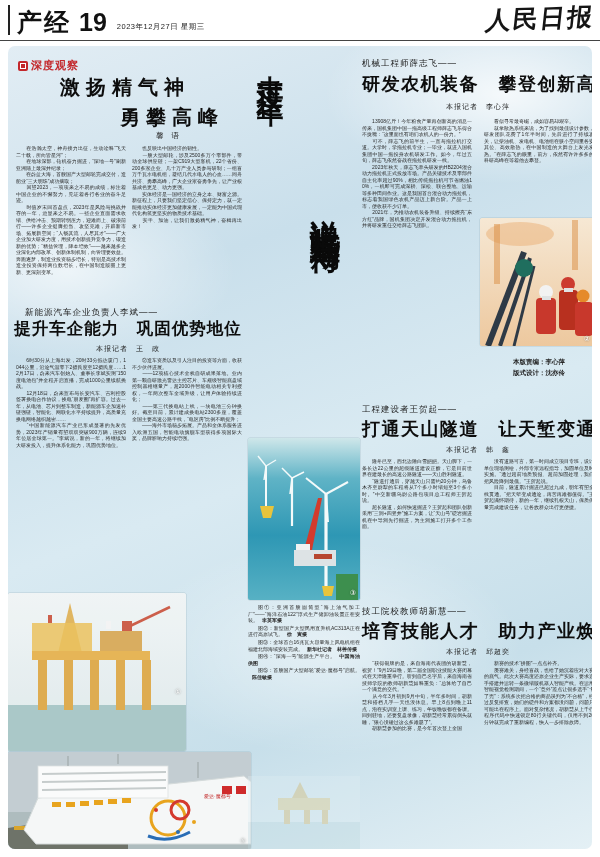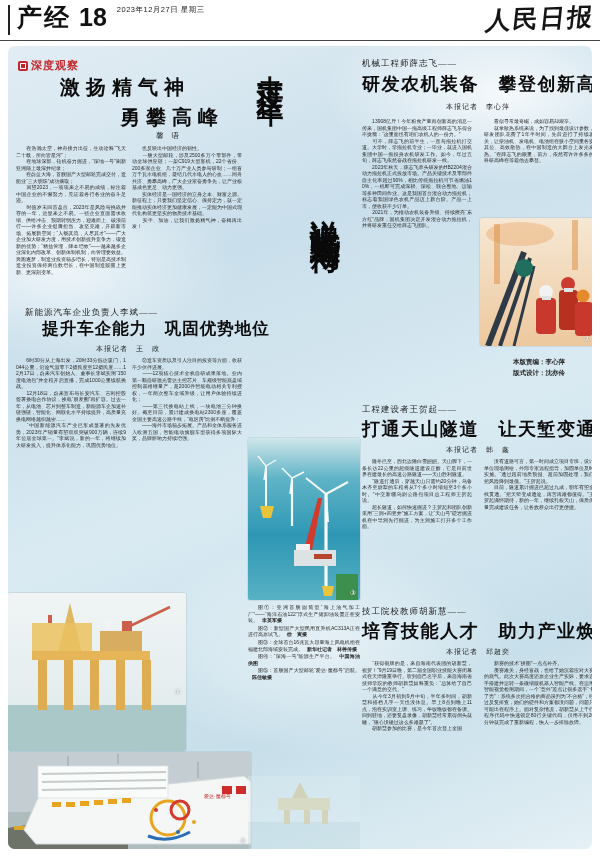--- a/index.html
+++ b/index.html
@@ -1,40 +1,40 @@
 <!DOCTYPE html>
 <html><head>
 <meta charset="utf-8">
 <style>
   html,body{margin:0;padding:0;background:#fff;}
   .page{position:relative;width:600px;height:857px;background:#fff;overflow:hidden;
         font-family:"Liberation Sans",sans-serif;color:#111;}
   
   .header{position:absolute;left:0;top:0;width:600px;height:40px;border-bottom:1px solid #444;}
-  .hdr-left{position:absolute;left:8px;top:5px;height:30px;border-left:2.5px solid #222;padding-left:7px;display:flex;align-items:flex-start;}
+  .hdr-left{position:absolute;left:8px;top:5px;height:30px;border-left:2.5px solid #222;padding-left:7px;display:flex;align-items:flex-end;}
   .sec-title{font-size:25px;font-weight:bold;letter-spacing:2px;line-height:1;}
   .page-no{font-size:25px;font-weight:bold;margin-left:8px;line-height:1;}
   .issue-date{font-size:7.5px;color:#222;margin-left:10px;margin-bottom:3px;letter-spacing:.5px;}
   .masthead{position:absolute;right:6px;top:2px;font-family:"Liberation Serif",serif;font-size:25px;font-weight:bold;transform:skewX(-8deg) rotate(-2deg);letter-spacing:2px;color:#151515;}
   
   .panel{position:absolute;left:8px;top:46px;width:584px;height:803px;border-radius:7px;overflow:hidden;
     background:
       radial-gradient(ellipse 300px 150px at 85% 6%, rgba(255,255,255,.8), rgba(255,255,255,0) 60%),
       radial-gradient(ellipse 260px 140px at 10% 28%, rgba(255,255,255,.65), rgba(255,255,255,0) 65%),
       radial-gradient(ellipse 320px 180px at 55% 75%, rgba(255,255,255,.5), rgba(255,255,255,0) 60%),
       linear-gradient(160deg,#e2edf4 0%,#c9dfeb 28%,#d9eaf2 52%,#c7dfea 78%,#e4f0f5 100%);}
   .abs{position:absolute;}
   
   .badge{display:flex;align-items:center;gap:3px;}
   .badge-icon{width:10px;height:10px;background:#c3272b;border-radius:2px;position:relative;}
   .badge-icon::after{content:"";position:absolute;left:2px;top:2px;right:2px;bottom:2px;border:1px solid #fff;}
   .badge-label{color:#c3272b;font-size:11px;font-weight:bold;letter-spacing:1px;}
   .op-h{font-size:20px;font-weight:bold;letter-spacing:6px;white-space:nowrap;color:#0d0d0d;}
   .author{font-size:7.5px;color:#222;letter-spacing:3px;}
-  .kicker{font-family:Liberation Serif, serif;font-size:8.5px;color:#1d1d1d;letter-spacing:1px;white-space:nowrap;}
+  .kicker{font-family:Liberation Sans, sans-serif;font-size:8.5px;color:#1d1d1d;letter-spacing:1px;white-space:nowrap;}
   .art-h{font-weight:bold;white-space:nowrap;text-align:center;color:#0d0d0d;}
   .byline{font-size:7px;color:#222;text-align:center;letter-spacing:1px;}
   .bcol{font-size:5px;line-height:6.5px;text-align:justify;color:#2a2a2a;white-space:pre-wrap;overflow:hidden;word-break:break-all;}
   
   .vert{writing-mode:vertical-rl;text-orientation:upright;font-weight:bold;color:#0a0a0a;white-space:nowrap;}
   .v1{font-size:27px;letter-spacing:6px;}
   .v2{font-size:30px;letter-spacing:4px;}
   
   .photo{border-radius:2px;overflow:hidden;box-shadow:0 0 0 .5px rgba(120,150,160,.35);}
   .photo svg{display:block;}
@@ -46,21 +46,21 @@
   .credits{font-size:6.5px;color:#222;text-align:center;line-height:11px;font-weight:bold;}
 </style>
 </head>
 <body>
 
 <div class="page">
 
   <div class="header">
     <div class="hdr-left">
       <span class="sec-title">产经</span>
-      <span class="page-no">18</span>
+      <span class="page-no">19</span>
       <span class="issue-date">2023年12月27日 星期三</span>
     </div>
     <div class="masthead">人民日报</div>
   </div>
 
   <div class="panel">
 
     <div class="abs badge" style="left:10px;top:12px;">
       <span class="badge-icon"></span>
       <span class="badge-label">深度观察</span>
@@ -72,21 +72,21 @@
 　　在地球深部，钻机奋力掘进，“深地一号”刷新亚洲陆上最深井纪录；
 　　在蔚蓝大海，首艘国产大型邮轮完成交付，造船业“三大明珠”成功摘取；
 　　回望2023，一项项来之不易的成绩，标注着中国企业的不懈努力，见证着各行各业的奋斗足迹。
 　　时值岁末回首盘点，2023年是风险与挑战并存的一年，愈显来之不易。一些企业直面需求收缩、供给冲击、预期转弱压力，迎难而上、破浪前行——许多企业挺膺担当、攻坚克难，开辟新市场、拓展新空间；“人畅其流，人尽其才”——广大企业加大研发力度，用技术创新提升竞争力，锻造新的优势；“精益管理，降本增效”——越来越多企业深化内部改革、创新体制机制，向管理要效益。奔跑逐梦，制造业投资稳步增长，特别是高技术制造业投资保持两位数增长，在中国制造版图上更新、更深刻变革。</div>
     <div class="abs bcol" style="left:124px;top:99px;width:110px;height:152px;">　　也反映出中国经济的韧性。
 　　一艘大型邮轮，涉及2500多万个零部件，带动全球供应链；一架C919大型客机，22个省份、200多家企业、几十万产业人员参与研制；一组百万千瓦水电机组，凝结几代水电人的心血……同舟共济、勇攀高峰，广大企业家奋勇争先，让产业根基成色更足、动力更强。
 　　实体经济是一国经济的立身之本、财富之源。新征程上，只要我们坚定信心、保持定力，就一定能推动实体经济更加健康发展，一定能为中国式现代化构筑更坚实的物质技术基础。
 　　实干、加油，让我们激扬精气神，奋楫再出发！</div>
 
     <div class="abs kicker" style="left:8px;top:261px;margin-left:9px;">新能源汽车企业负责人李斌——</div>
-    <div class="abs art-h" style="left:4px;top:272px;width:232px;font-size:16.5px;letter-spacing:1px;margin-left:28px;">提升车企能力　巩固优势地位</div>
+    <div class="abs art-h" style="left:4px;top:272px;width:232px;font-size:16.5px;letter-spacing:1px;">提升车企能力　巩固优势地位</div>
     <div class="abs byline" style="left:4px;top:298px;width:232px;">本报记者　王　政</div>
     <div class="abs bcol" style="left:8px;top:311px;width:110px;height:228px;">　　6时30分从上海出发，20时33分抵达厦门，1044公里，沿途气温零下2摄氏度至12摄氏度……12月17日，蔚来汽车创始人、董事长李斌实测“150度电池包”并全程开启直播，完成1000公里续航挑战。
 　　12月18日，蔚来宣布与长安汽车、吉利控股签署换电合作协议，换电“朋友圈”再扩容。过去一年，从电池、芯片到整车制造，新能源车企加速补链强链，智能化、网联化水平持续提升，高质量充换电网络越织越密……
 　　“中国新能源汽车产业已形成显著的先发优势，2023年产销量有望双双突破900万辆，连续9年位居全球第一。”李斌说，新的一年，将继续加大研发投入，提升体系化能力，巩固优势地位。</div>
     <div class="abs bcol" style="left:124px;top:311px;width:110px;height:228px;">　　②造车资质以及引人注目的投资等方面，收获不少伙伴进展。
 　　——12项核心技术全栈自研成果落地。业内第一颗自研激光雷达主控芯片、车规级智能底盘域控制器相继量产，超2000件智能电动相关专利授权，一年两次整车全域升级，让用户体验持续进化；
 　　——第三代换电站上线，一块电池三分钟换好。截至目前，累计建成换电站2300多座，覆盖全国主要高速公路干线，“电区房”比例不断提升；
 　　——海外市场稳步拓展。产品和全体系服务进入欧洲五国，智能电动旗舰车型获得多项国际大奖，品牌影响力持续增强。</div>
 
     <div class="abs photo" style="left:0;top:547px;width:178px;height:158px;">

